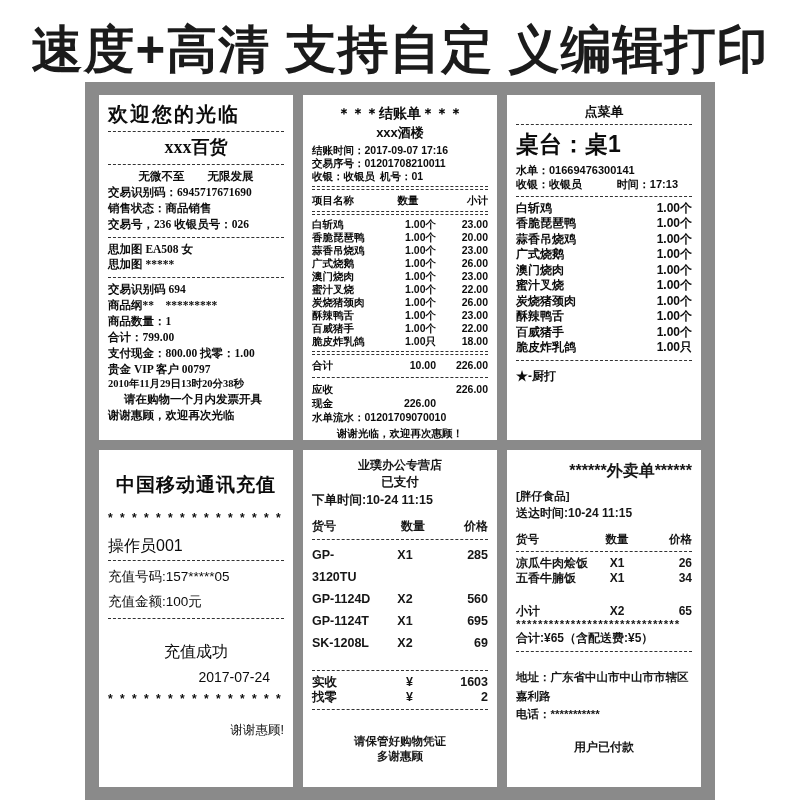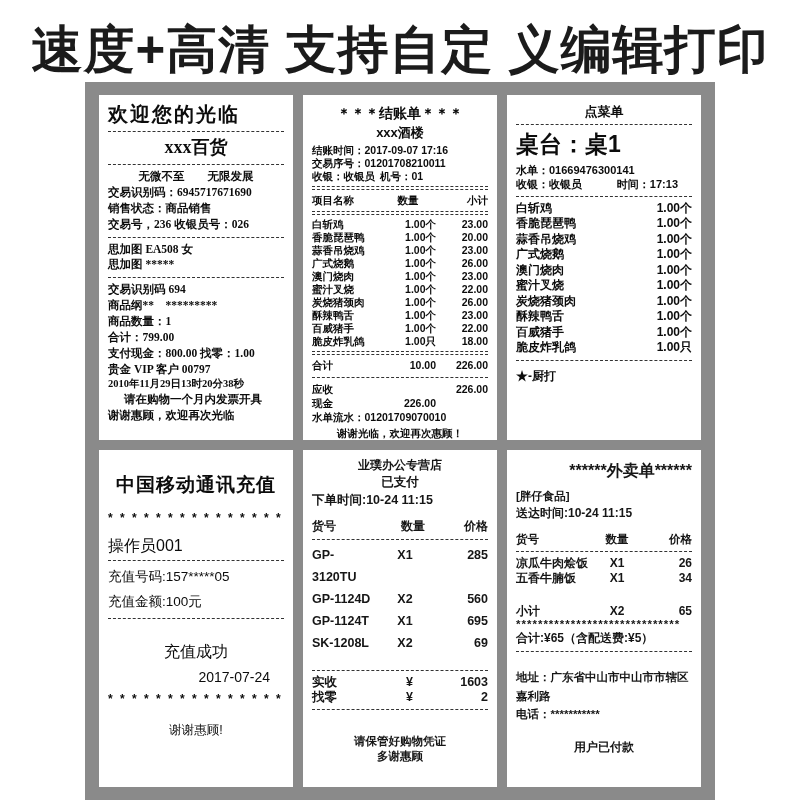--- a/index.html
+++ b/index.html
@@ -35,21 +35,21 @@
   .r3 .item { display:flex; justify-content:space-between; font-size:12px; line-height:15.5px; }
   .r3-kitchen { margin-top:8px; font-size:12px; }
   
   .r4 { padding-top:22px; font-size:13px; }
   .r4-title { font-size:19px; letter-spacing:1px; margin-bottom:14px; }
   .r4 .stars { font-weight:bold; font-size:12px; letter-spacing:2px; white-space:nowrap; overflow:hidden; margin:6px 0; }
   .r4-operator { font-size:16px; margin:8px 0 4px; }
   .r4 .line { font-size:13.5px; margin:7px 0; }
   .r4-result { font-size:16px; margin-top:22px; }
   .r4-date { font-size:14px; padding-right:14px; margin:6px 0 2px; }
-  .r4-thanks { font-size:12.5px; margin-top:14px; }
+  .r4-thanks { font-size:12.5px; margin-top:14px;text-align:right; }
   
   .r5 { padding-top:8px; font-size:12px; font-weight:bold; color:#161616; }
   .r5-store { font-size:12px; }
   .r5-status { font-size:12.5px; margin-bottom:2px; }
   .r5-time { font-size:12.5px; margin-bottom:10px; }
   .g3 { display:grid; grid-template-columns:1fr 42px 54px; }
   .g3 .c2 { text-align:center; }
   .g3 .c3 { text-align:right; }
   .r5 .item { line-height:22px; font-size:12.5px;gap:8px; }
   .r5 .pay { line-height:15px; font-size:12.5px; grid-template-columns:1fr 26px 56px; }

